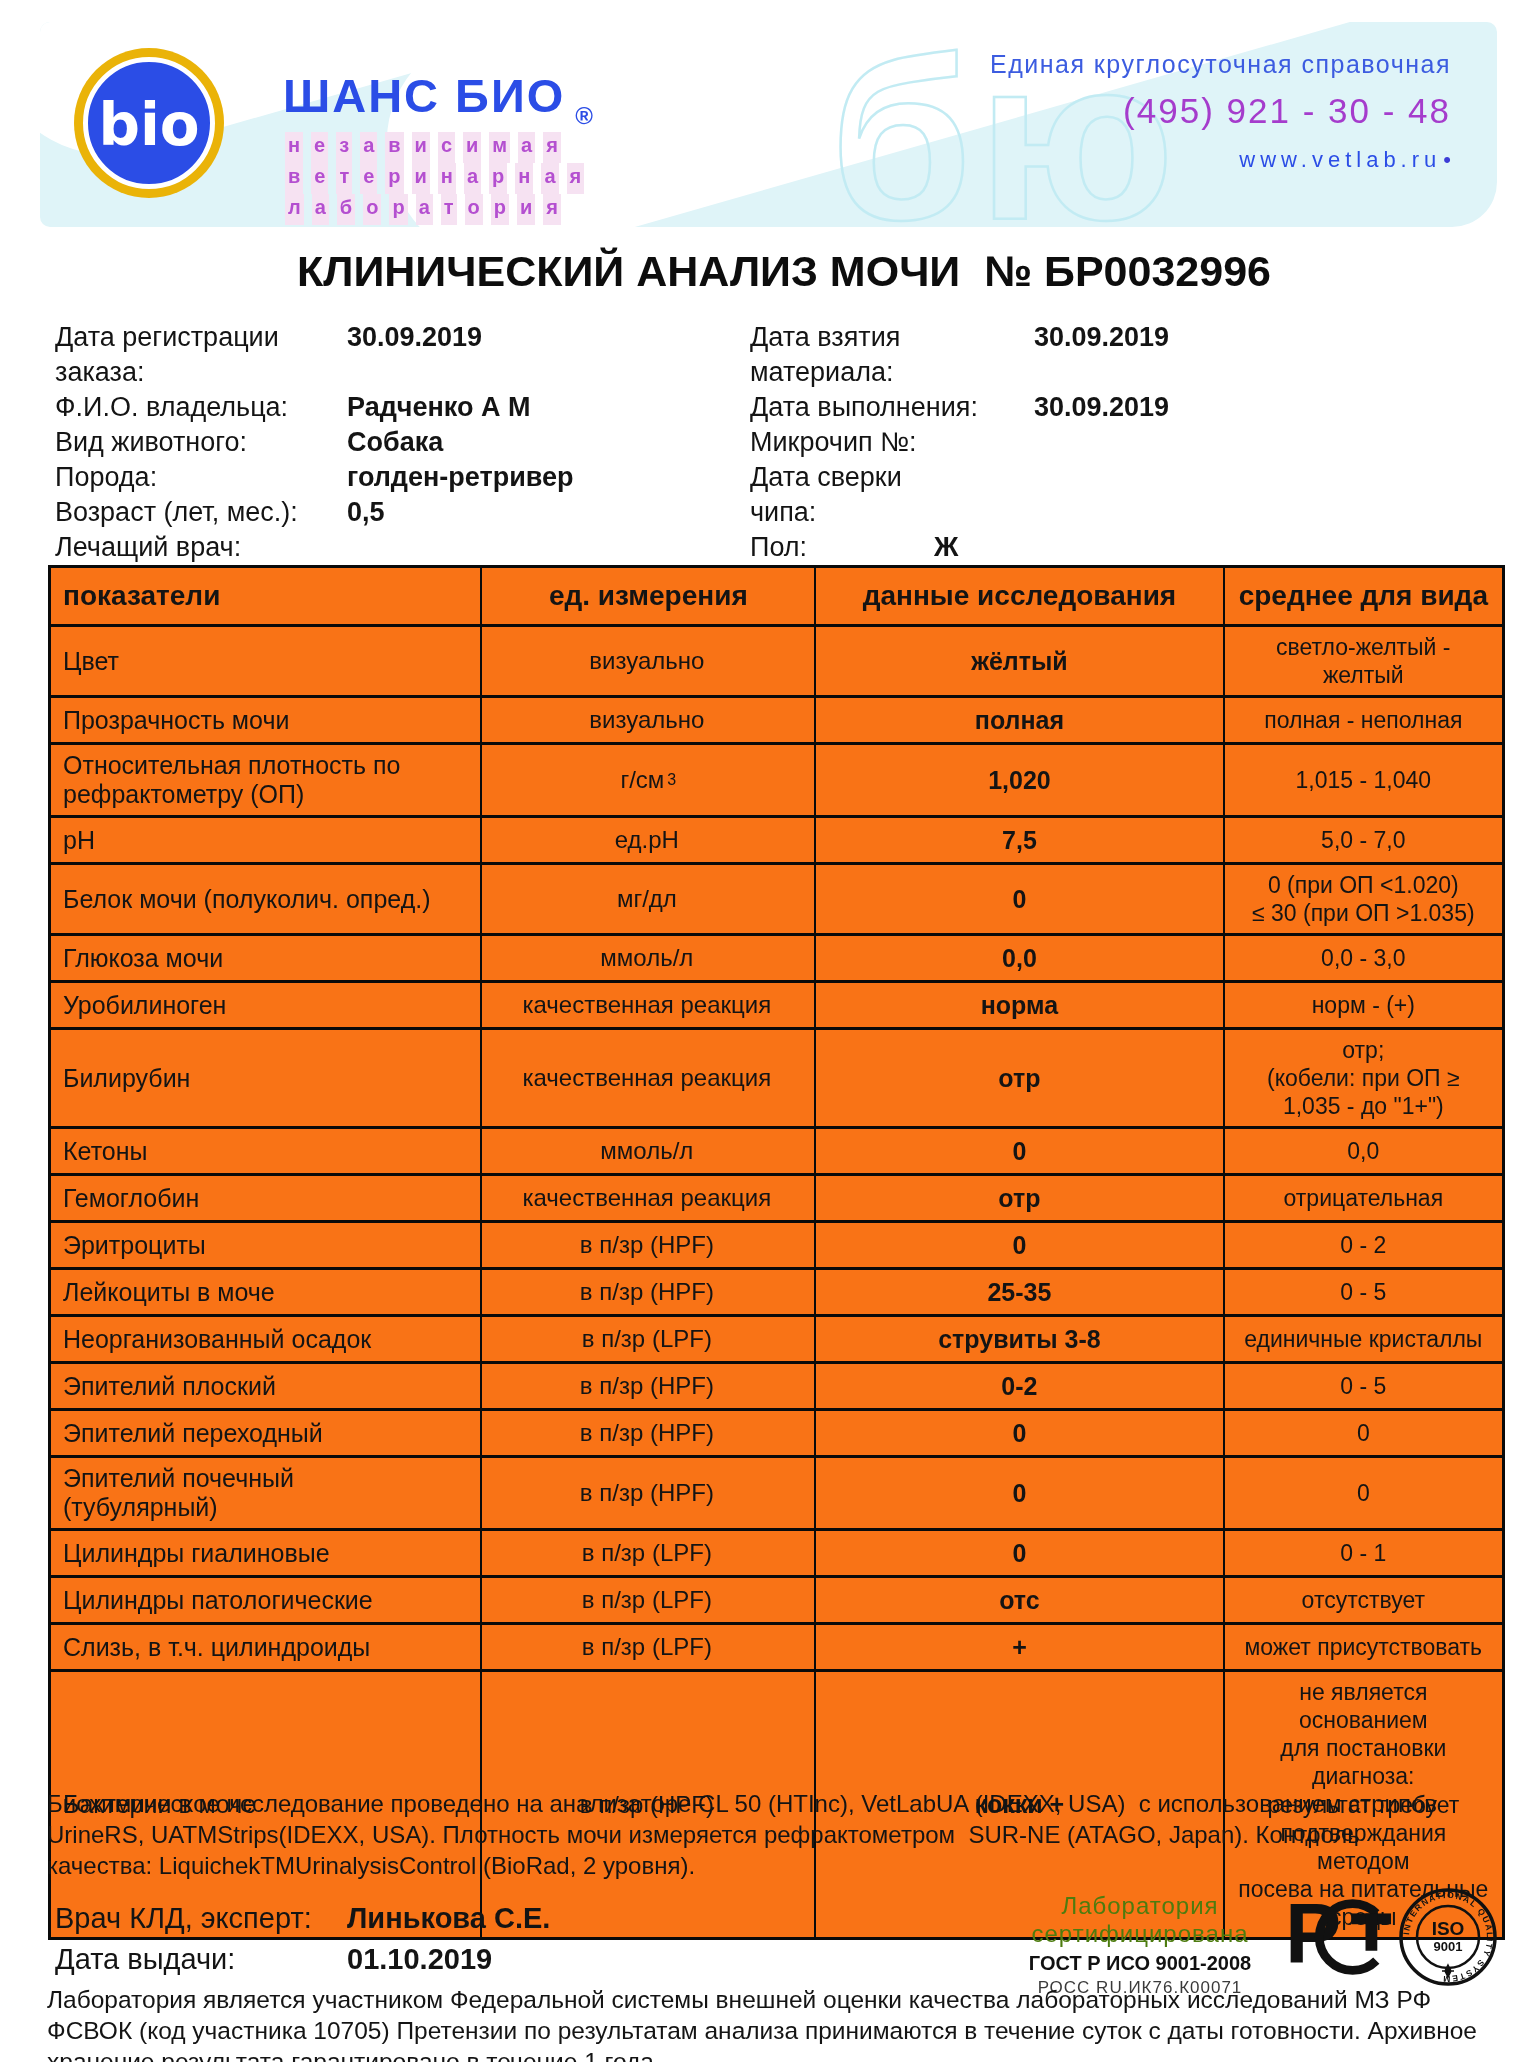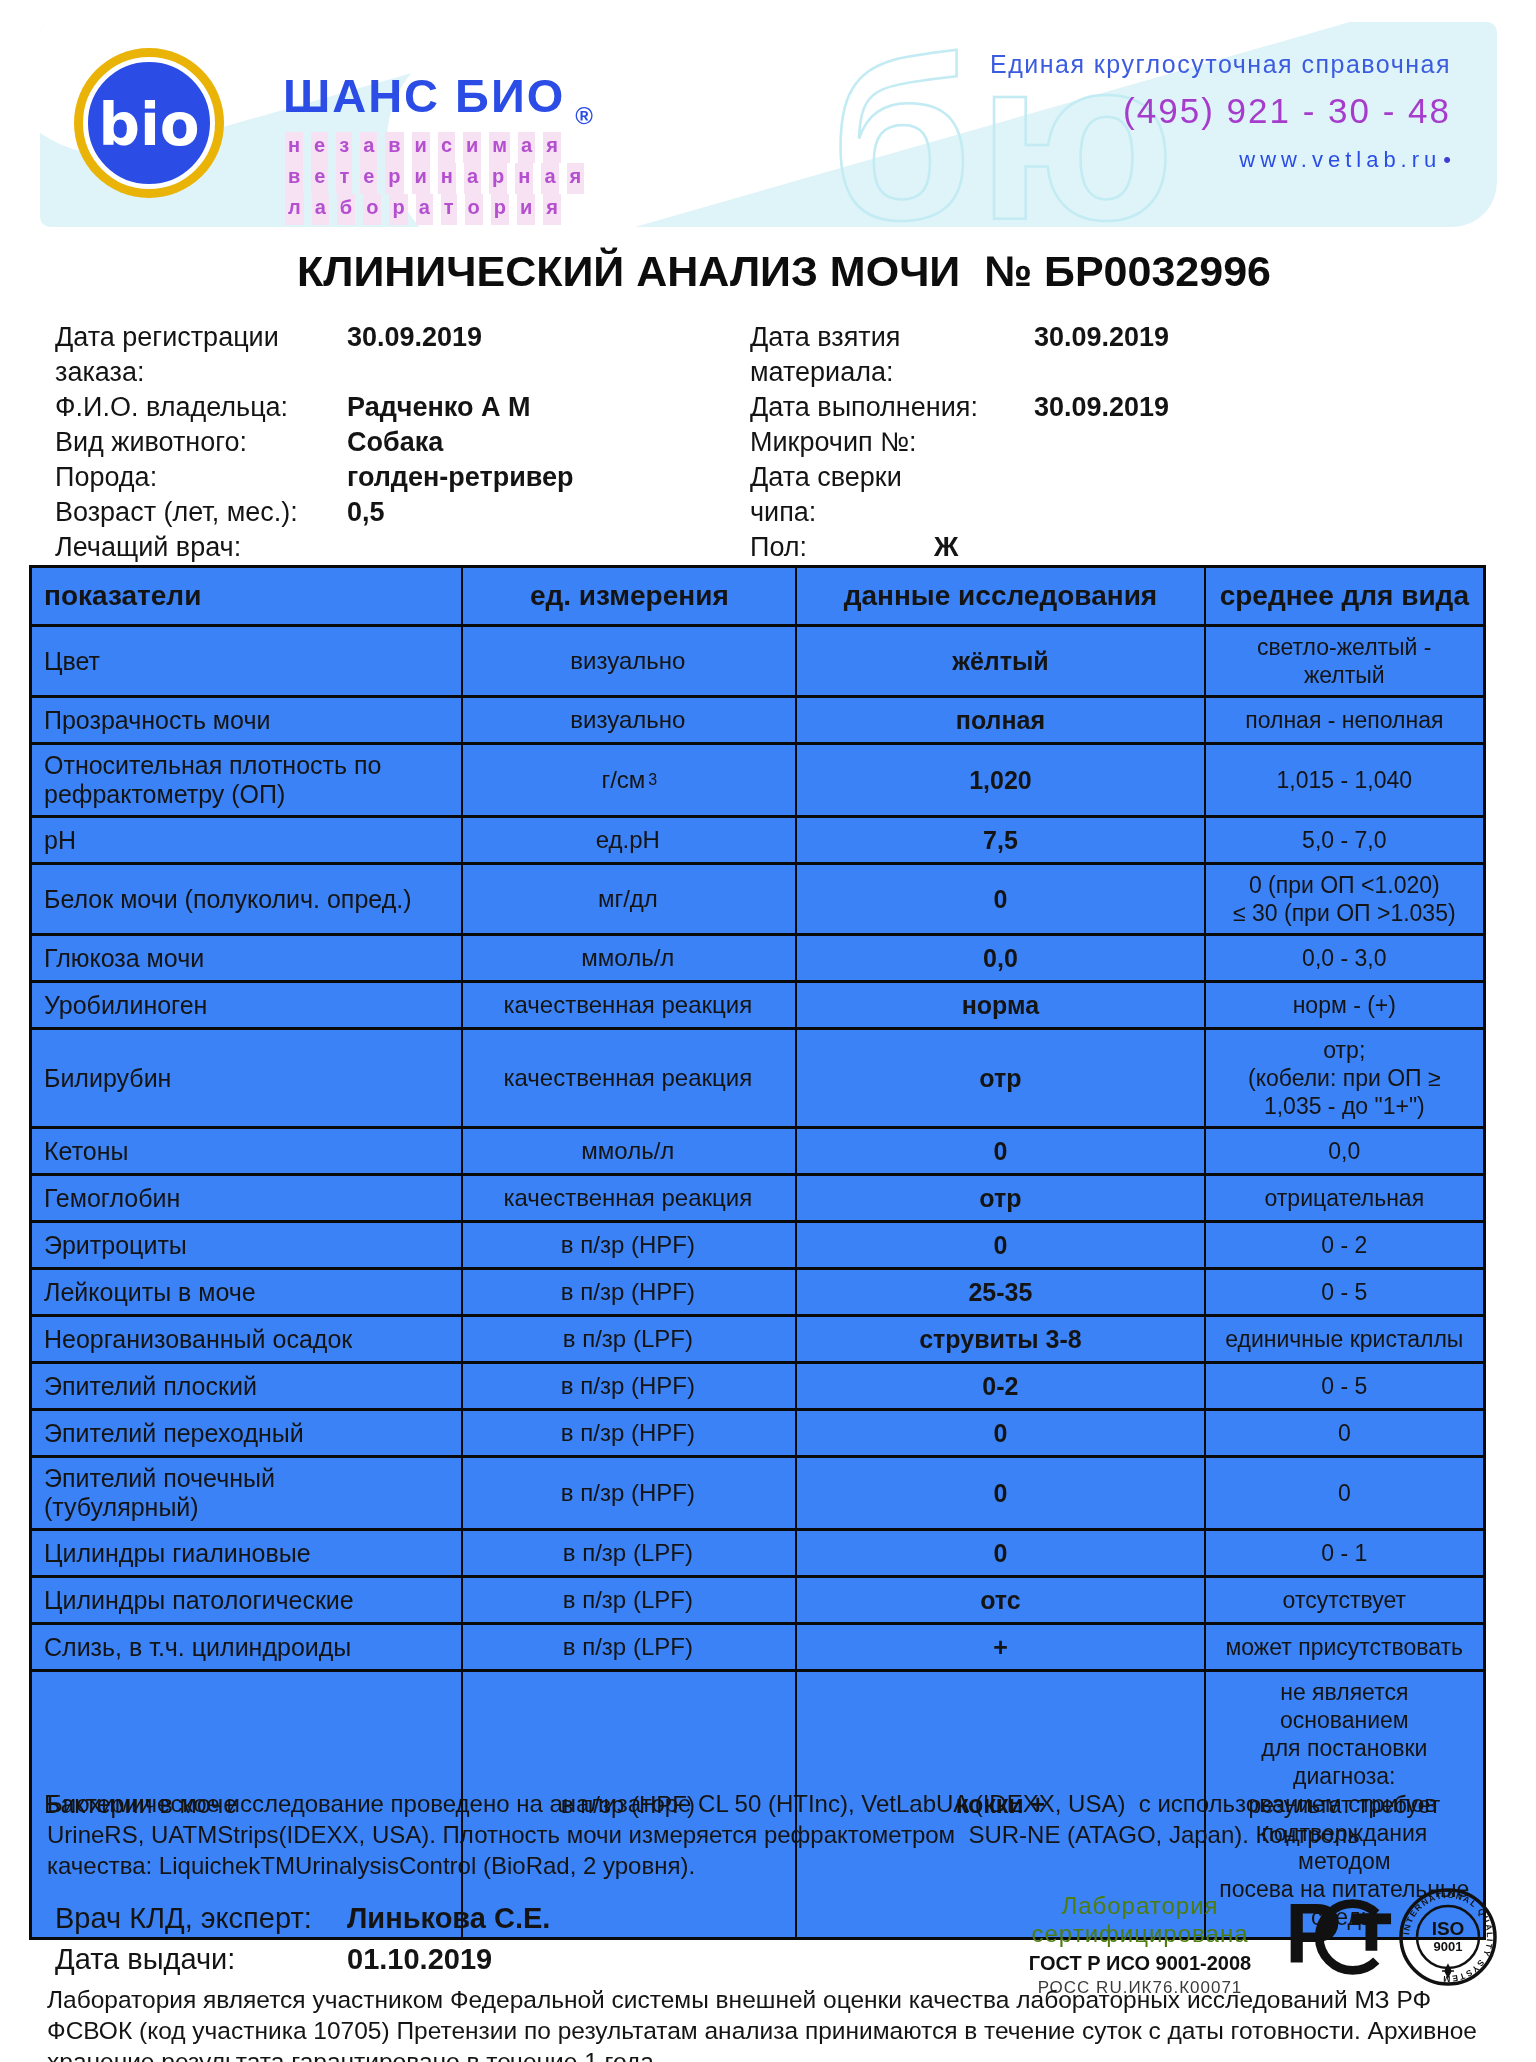--- a/index.html
+++ b/index.html
@@ -39,21 +39,21 @@
   .info-col{position:absolute;top:0;}
   .col-left{left:0;width:660px;}
   .col-right{left:695px;width:740px;}
   .info-row{display:flex;line-height:35px;}
   .info-row .label{flex:0 0 auto;}
   .w-left{width:292px;}
   .w-wide{width:284px;}
   .w-narrow{width:184px;}
   .info-row .value{font-weight:bold;white-space:nowrap;}
   
-  .rtable{position:absolute;top:565px;left:29px;width:1457px;border:3px solid #0a0a0a;box-sizing:border-box;background:#3b82f6;}
+  .rtable{position:absolute;top:565px;left:48px;width:1457px;border:3px solid #0a0a0a;box-sizing:border-box;background:#f97316;}
   .tr{display:flex;border-top:3px solid #0a0a0a;}
   .tr:first-child{border-top:none;}
   .td{box-sizing:border-box;border-left:2px solid #0a0a0a;padding:6px 12px;display:flex;
     align-items:center;justify-content:center;text-align:center;font-size:25px;min-height:44px;}
   .c1{border-left:none;justify-content:flex-start;text-align:left;flex:0 0 29.6%;white-space:pre-line;}
   .c2{flex:0 0 23%;font-size:24px;}
   .c3{flex:0 0 28.15%;font-weight:bold;white-space:pre-line;}
   .c4{flex:0 0 19.25%;font-size:23px;line-height:1.22;white-space:pre-line;}
   .header-row .td{font-weight:bold;font-size:28px;min-height:56px;}
   .unit-sup{font-size:16px;vertical-align:super;margin-left:3px;}

